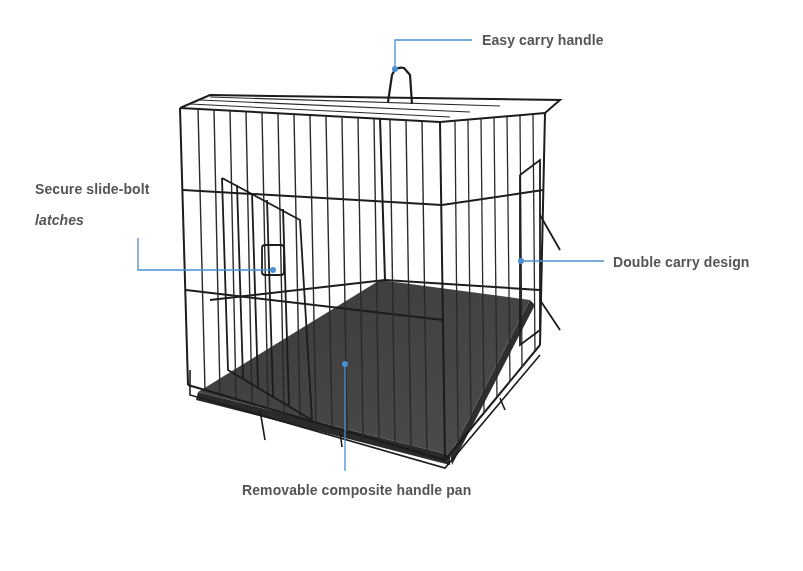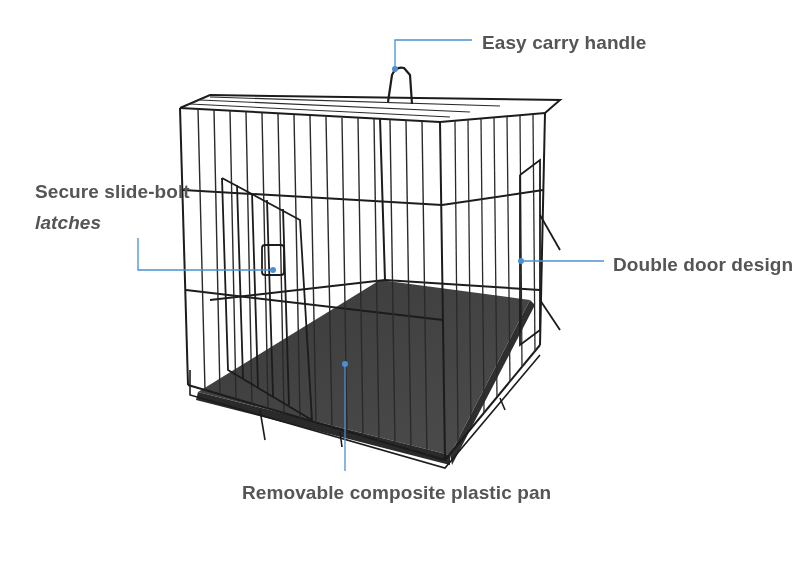--- a/index.html
+++ b/index.html
@@ -1,19 +1,19 @@
 <!DOCTYPE html>
 <html><head>
 <meta charset="utf-8">
 <style>
   html, body { margin: 0; padding: 0; background: #ffffff; }
   body { width: 803px; height: 571px; position: relative; overflow: hidden;
          font-family: "Liberation Sans", "DejaVu Sans", sans-serif; }
   .stage { position: absolute; left: 0; top: 0; width: 803px; height: 571px; }
-  .label { position: absolute; font-weight: bold; font-size: 19px; color: #555555;
+  .label { position: absolute; font-weight: bold; font-size: 14px; color: #555555;
            white-space: nowrap; letter-spacing: 0.1px; text-align: right; }
   .crate { position: absolute; left: 0; top: 0; }
   .callouts { position: absolute; left: 0; top: 0; pointer-events: none; }
 </style>
 </head>
 <body>
 
 <div class="stage">
 
   <svg class="crate" width="803" height="571" viewBox="0 0 803 571">
@@ -131,16 +131,16 @@
       <circle cx="521" cy="261" r="3"></circle>
       <circle cx="345" cy="364" r="3"></circle>
     </g>
   </svg>
 
   <div class="label" style="left:482px; top:32px;">Easy carry handle</div>
 
   <div class="label" style="left:35px; top:181px;">Secure slide-bolt</div>
   <div class="label" style="left:35px; top:212px;font-style:italic;">latches</div>
 
-  <div class="label" style="left:613px; top:254px;">Double door design</div>
+  <div class="label" style="left:613px; top:254px;">Double carry design</div>
 
-  <div class="label" style="left:242px; top:482px;">Removable composite plastic pan</div>
+  <div class="label" style="left:242px; top:482px;">Removable composite handle pan</div>
 </div>
 
 </body></html>

